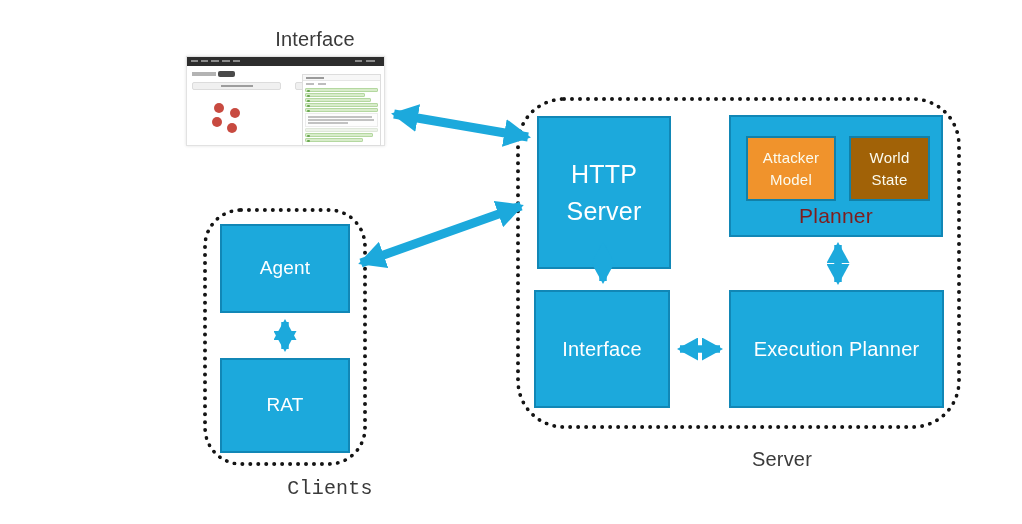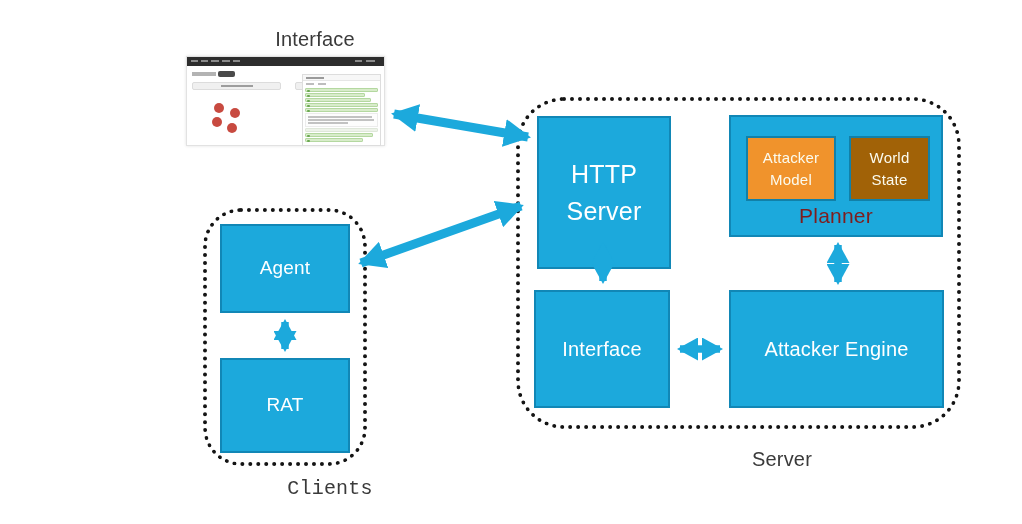--- a/index.html
+++ b/index.html
@@ -174,21 +174,21 @@
     <div class="sub-box world">
       <span class="pre">World
 State</span>
     </div>
     <div class="planner-label">Planner</div>
   </div>
   <div class="box database">
     <span>Interface</span>
   </div>
   <div class="box exec">
-    <span>Attacker Engine</span>
+    <span>Execution Planner</span>
   </div>
   <div class="diagram-label lbl-server">Server</div>
 
   <svg class="arrows" width="1022" height="524" viewBox="0 0 1022 524">
     <defs>
       <marker id="ah-big" markerUnits="userSpaceOnUse" markerWidth="27" markerHeight="28" refX="24" refY="14" orient="auto-start-reverse">
         <path d="M0,0 L27,14 L0,28 Z" fill="#1CA9DC"></path>
       </marker>
       <marker id="ah-small" markerUnits="userSpaceOnUse" markerWidth="21" markerHeight="23" refX="18" refY="11.5" orient="auto-start-reverse">
         <path d="M0,0 L21,11.5 L0,23 Z" fill="#1CA9DC"></path>

